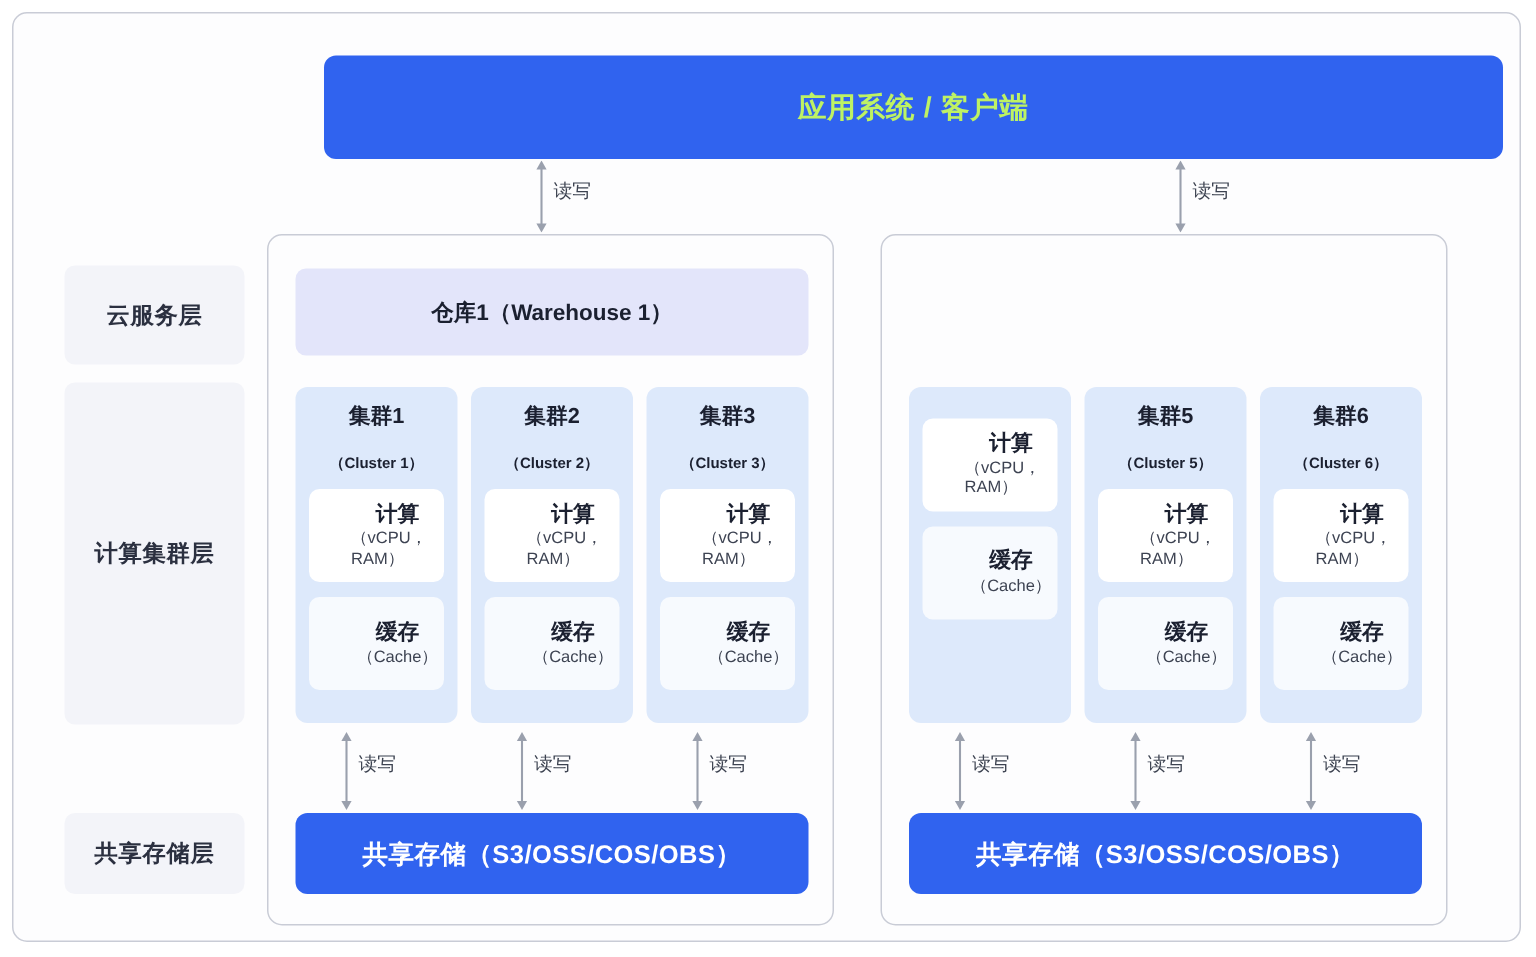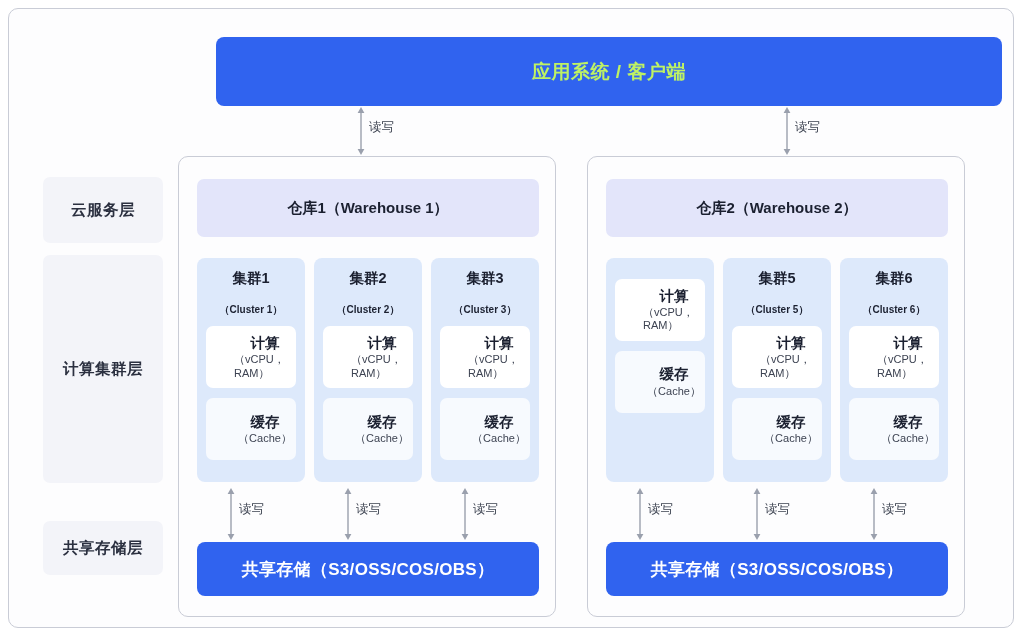--- a/index.html
+++ b/index.html
@@ -56,21 +56,21 @@
     display: flex;
     align-items: center;
     justify-content: center;
     font-size: 15.5px;
     font-weight: bold;
     color: #2b3040;
     letter-spacing: 0.5px;
   }
   .layer-label.l1 { top: 168px; height: 66px; }
   .layer-label.l2 { top: 246px; height: 228px; }
-  .layer-label.l3 { top: 512px; height: 54px; font-family: Liberation Mono, monospace; }
+  .layer-label.l3 { top: 533px; height: 54px; font-family: Liberation Mono, monospace; }
 
   
   .rw-top {
     position: absolute;
     width: 70px;
     height: 48px;
   }
   .rw-top.a1 { left: 326px; top: 98px; }
   .rw-top.a2 { left: 752px; top: 98px; }
   .rw-top .rw-label {
@@ -311,21 +311,20 @@
           <polygon points="6,52 2.6,46 9.4,46" fill="#9aa0ad"></polygon>
         </svg>
         <span class="rw-label">读写</span>
       </div>
     </div>
 
     <div class="storage-bar">共享存储（S3/OSS/COS/OBS）</div>
   </div>
 
   <div class="warehouse w2">
-    <div class="wh-header">仓库2（Warehouse 2）</div>
 
     <div class="cluster-row">
       <div class="cluster">
         <div class="box compute">
           <span class="b-cn">计算</span>
           <span class="b-en">（vCPU，RAM）</span>
         </div>
         <div class="box cache">
           <span class="b-cn">缓存</span>
           <span class="b-en">（Cache）</span>

